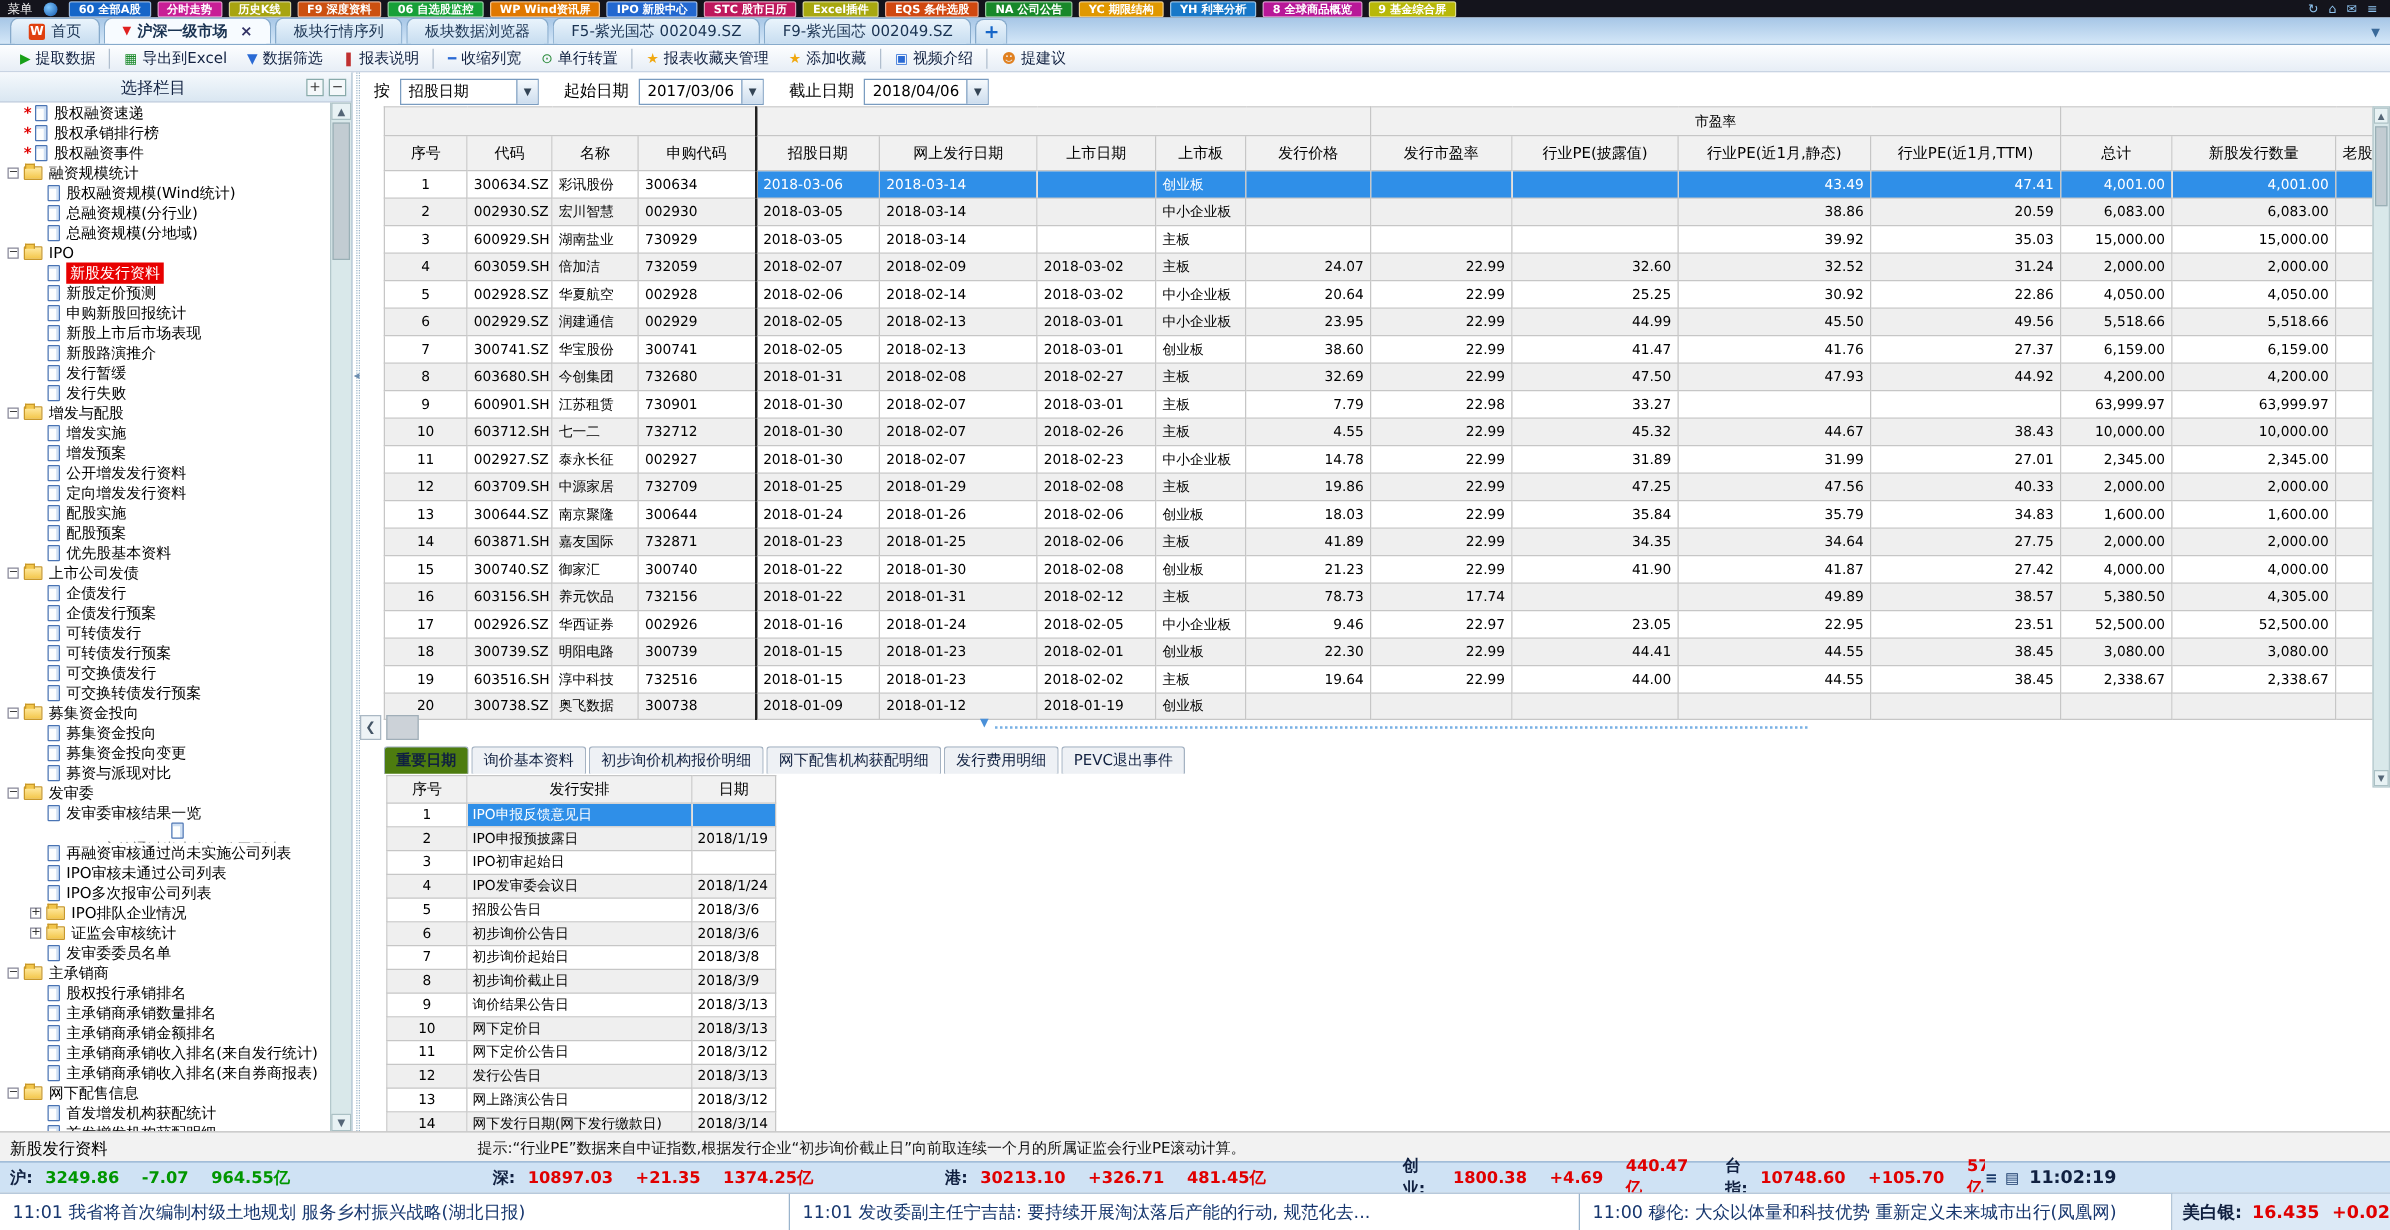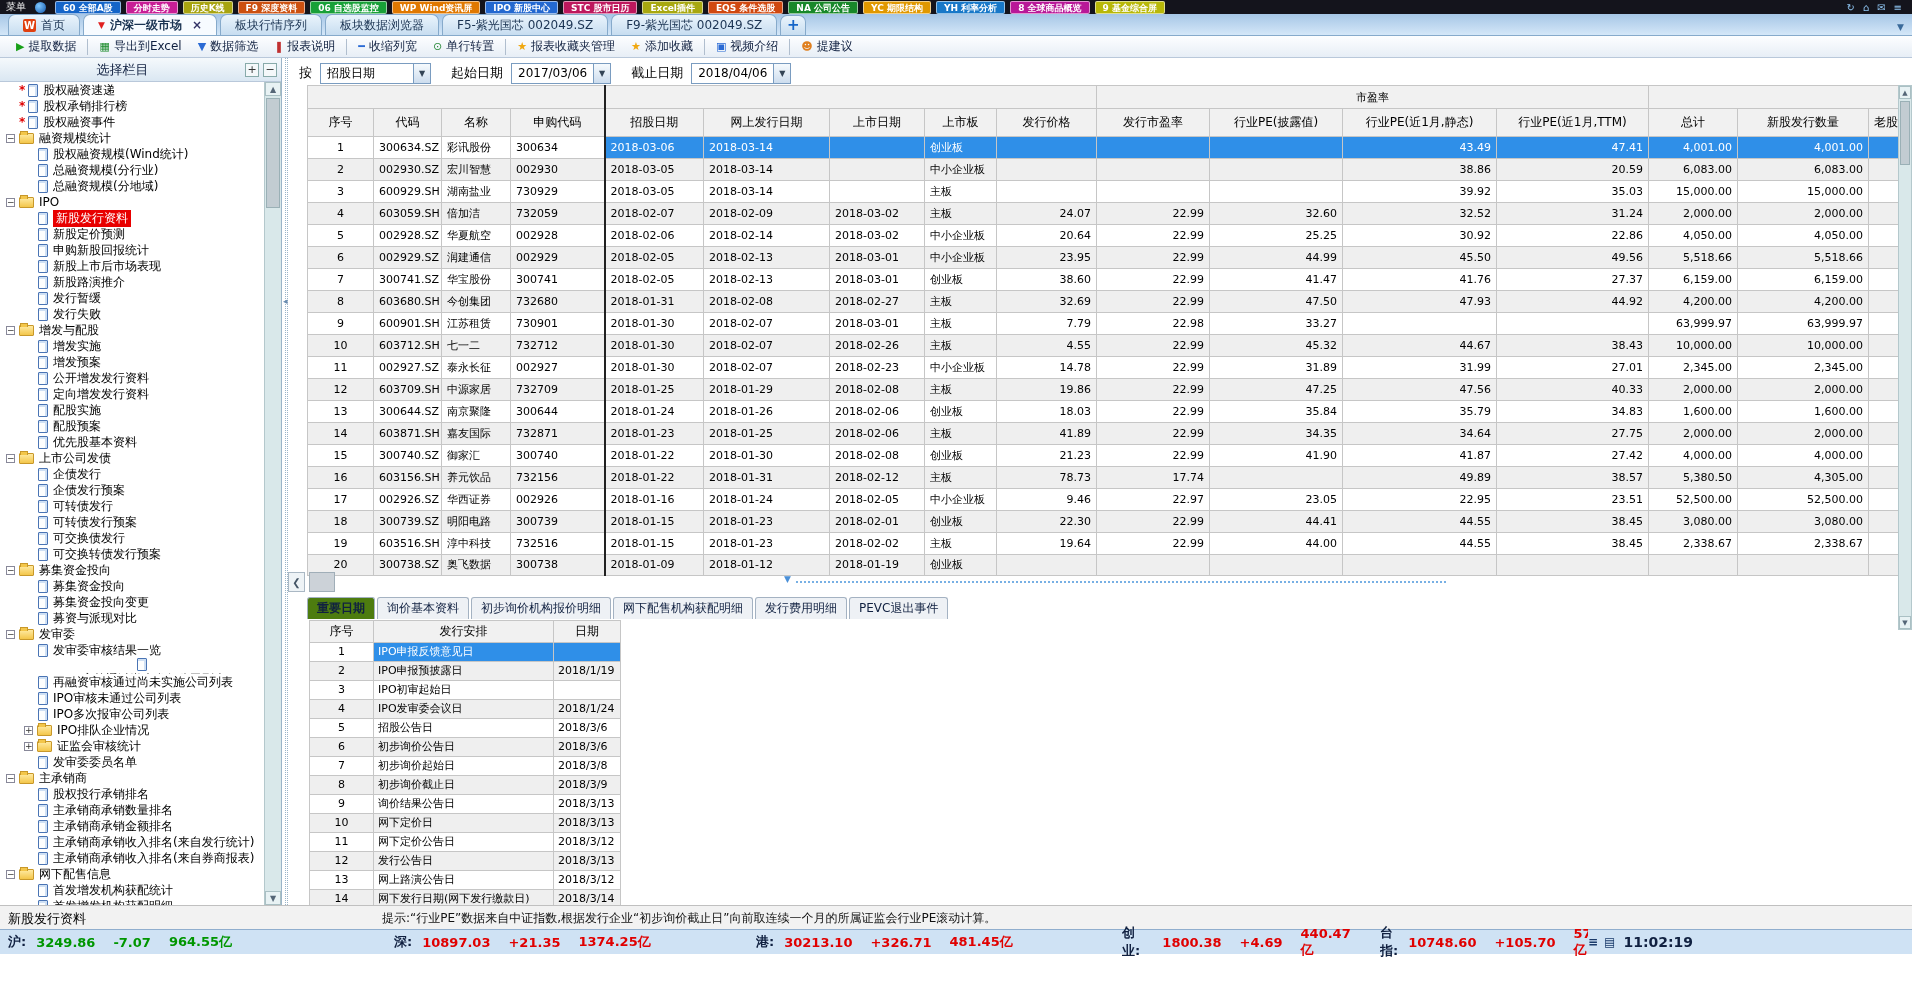--- a/index.html
+++ b/index.html
@@ -1081,14 +1081,24 @@
         <span class="v up">+105.70</span>
         <span class="v up">578.42亿</span>
       </span>
       <span class="idx-icons">
         <span>≡</span>
         <span>▤</span>
       </span>
       <span class="clock">11:02:19</span>
     </div>
 
+  <div class="newsbar" id="newsbar">
+      <span class="newscell" style="width: 632px;">11:01 我省将首次编制村级土地规划 服务乡村振兴战略(湖北日报)</span>
+      <span class="newscell" style="width: 632px;">11:01 发改委副主任宁吉喆: 要持续开展淘汰落后产能的行动, 规范化去...</span>
+      <span class="newscell" style="width: 474px;">11:00 穆伦: 大众以体量和科技优势 重新定义未来城市出行(凤凰网)</span>
+      <span class="silvercell">
+        <span class="lb">美白银:</span>
+        <span class="v">16.435</span>
+        <span class="v">+0.02</span>
+      </span>
+    </div>
 
 </div>
 
 </body></html>

